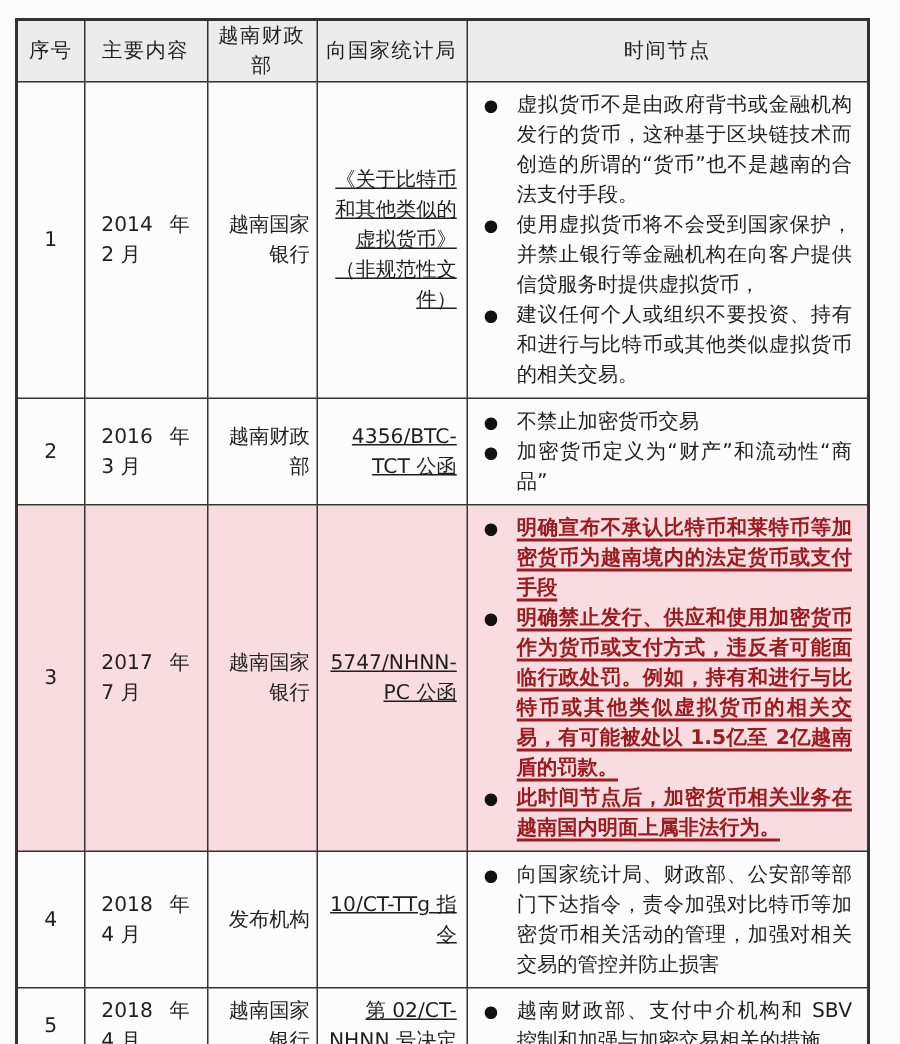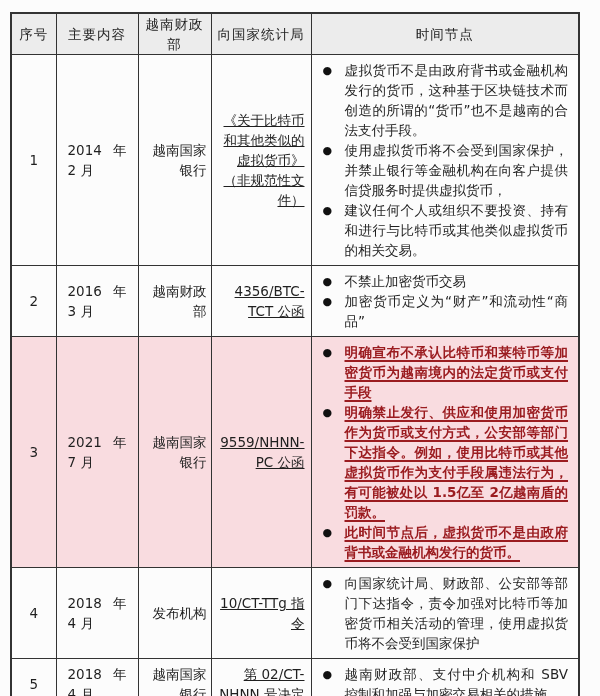--- a/index.html
+++ b/index.html
@@ -112,36 +112,36 @@
           <td class="time">2016 年 3 月</td>
           <td class="agency">越南财政部</td>
           <td class="doc">4356/BTC-TCT 公函</td>
           <td class="main">
             <div class="bullet"><span class="marker">●</span><span class="btext">不禁止加密货币交易</span></div>
             <div class="bullet"><span class="marker">●</span><span class="btext">加密货币定义为“财产”和流动性“商品”</span></div>
           </td>
         </tr>
         <tr class="hl">
           <td class="seq">3</td>
-          <td class="time">2021 年 7 月</td>
+          <td class="time">2017 年 7 月</td>
           <td class="agency">越南国家银行</td>
-          <td class="doc">9559/NHNN-PC 公函</td>
+          <td class="doc">5747/NHNN-PC 公函</td>
           <td class="main">
             <div class="bullet"><span class="marker">●</span><span class="btext">明确宣布不承认比特币和莱特币等加密货币为越南境内的法定货币或支付手段</span></div>
-            <div class="bullet"><span class="marker">●</span><span class="btext">明确禁止发行、供应和使用加密货币作为货币或支付方式，公安部等部门下达指令。例如，使用比特币或其他虚拟货币作为支付手段属违法行为，有可能被处以 1.5亿至 2亿越南盾的罚款。</span></div>
-            <div class="bullet"><span class="marker">●</span><span class="btext">此时间节点后，虚拟货币不是由政府背书或金融机构发行的货币。</span></div>
+            <div class="bullet"><span class="marker">●</span><span class="btext">明确禁止发行、供应和使用加密货币作为货币或支付方式，违反者可能面临行政处罚。例如，持有和进行与比特币或其他类似虚拟货币的相关交易，有可能被处以 1.5亿至 2亿越南盾的罚款。</span></div>
+            <div class="bullet"><span class="marker">●</span><span class="btext">此时间节点后，加密货币相关业务在越南国内明面上属非法行为。</span></div>
           </td>
         </tr>
         <tr>
           <td class="seq">4</td>
           <td class="time">2018 年 4 月</td>
           <td class="agency">发布机构</td>
           <td class="doc">10/CT-TTg 指令</td>
           <td class="main">
-            <div class="bullet"><span class="marker">●</span><span class="btext">向国家统计局、财政部、公安部等部门下达指令，责令加强对比特币等加密货币相关活动的管理，使用虚拟货币将不会受到国家保护</span></div>
+            <div class="bullet"><span class="marker">●</span><span class="btext">向国家统计局、财政部、公安部等部门下达指令，责令加强对比特币等加密货币相关活动的管理，加强对相关交易的管控并防止损害</span></div>
           </td>
         </tr>
         <tr>
           <td class="seq">5</td>
           <td class="time">2018 年 4 月</td>
           <td class="agency">越南国家银行</td>
           <td class="doc">第 02/CT-NHNN 号决定</td>
           <td class="main">
             <div class="bullet"><span class="marker">●</span><span class="btext">越南财政部、支付中介机构和 SBV 控制和加强与加密交易相关的措施</span></div>
           </td>

